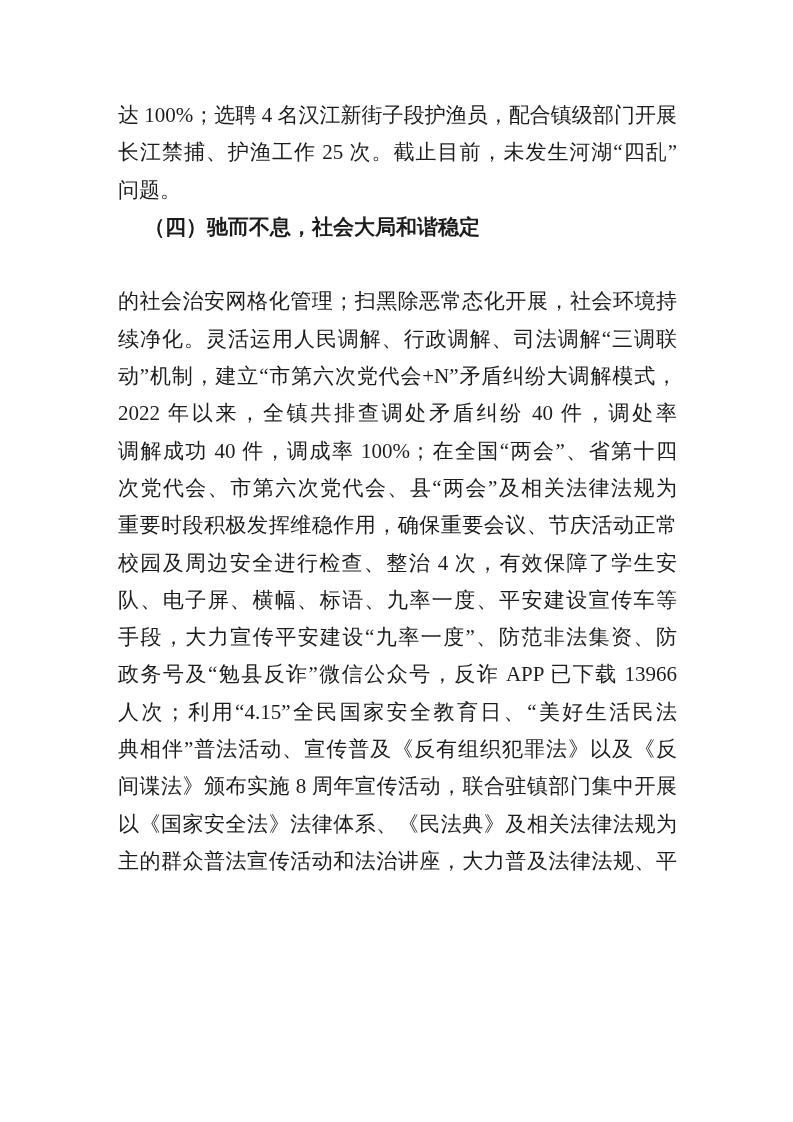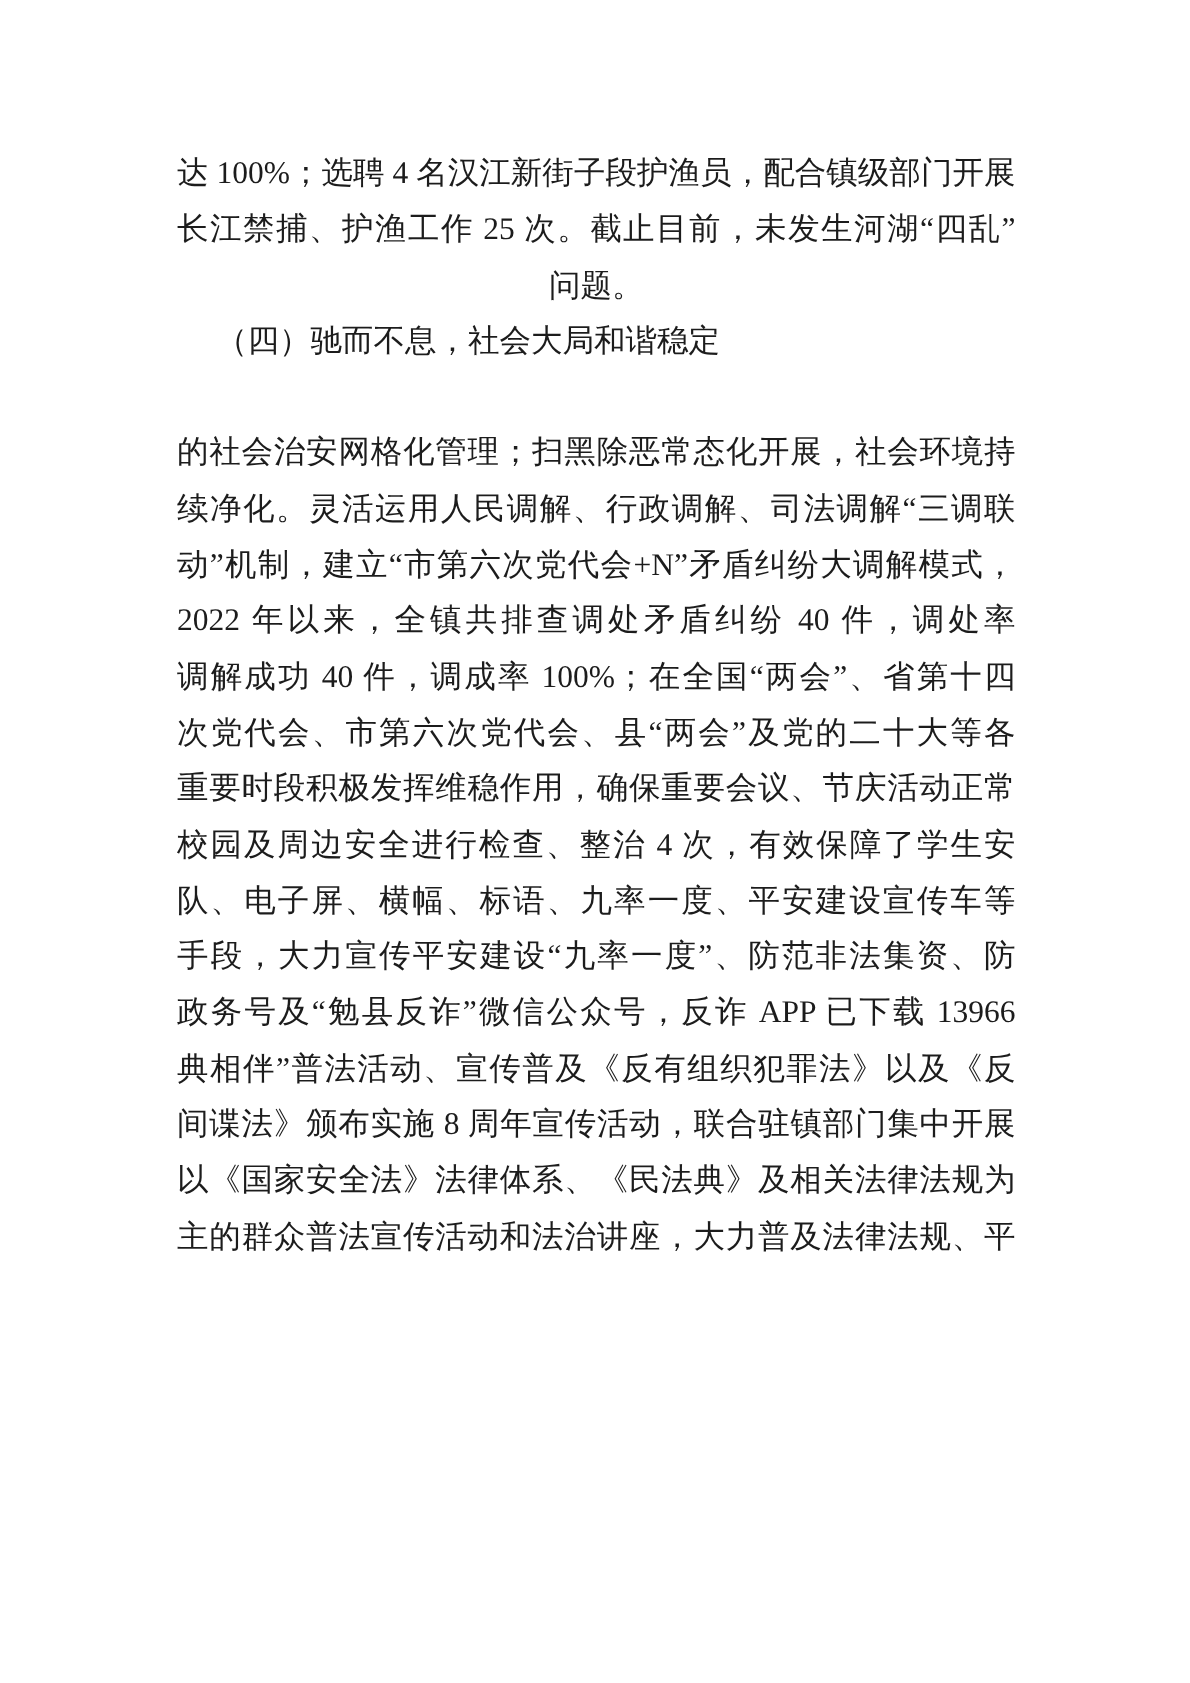--- a/index.html
+++ b/index.html
@@ -27,27 +27,27 @@
     line-height: 37.3px;
     height: 37.3px;
     white-space: pre-wrap;
     overflow: hidden;
   }
   .justify {
     text-align: justify;
     text-align-last: justify;
   }
   .para-end {
-    text-align: center;
+    text-align: left;
   }
   .indent {
     padding-left: 26px;
   }
   .heading {
-    font-weight: 400;
+    font-weight: 700;
     text-align: left;
   }
 </style>
 </head>
 <body>
 
 <div class="page">
   <div class="content">
 
     <div class="line justify">达 100%；选聘 4 名汉江新街子段护渔员，配合镇级部门开展</div>
@@ -55,25 +55,26 @@
     <div class="line para-end">问题。</div>
     <div class="line heading indent">（四）驰而不息，社会大局和谐稳定</div>
     <div class="line justify indent">
       
     </div>
     <div class="line justify">的社会治安网格化管理；扫黑除恶常态化开展，社会环境持</div>
     <div class="line justify">续净化。灵活运用人民调解、行政调解、司法调解“三调联</div>
     <div class="line justify">动”机制，建立“市第六次党代会+N”矛盾纠纷大调解模式，</div>
     <div class="line justify">2022 年以来，全镇共排查调处矛盾纠纷 40 件，调处率 100%，</div>
     <div class="line justify">调解成功 40 件，调成率 100%；在全国“两会”、省第十四</div>
-    <div class="line justify">次党代会、市第六次党代会、县“两会”及党的二十大等各</div>
+    <div class="line justify">次党代会、市第六次党代会、县“两会”及相关法律法规为</div>
     <div class="line justify">重要时段积极发挥维稳作用，确保重要会议、节庆活动正常</div>
     <div class="line justify">校园及周边安全进行检查、整治 4 次，有效保障了学生安全。</div>
     <div class="line justify">队、电子屏、横幅、标语、九率一度、平安建设宣传车等</div>
     <div class="line justify">手段，大力宣传平安建设“九率一度”、防范非法集资、防</div>
     <div class="line justify">政务号及“勉县反诈”微信公众号，反诈 APP 已下载 13966</div>
+    <div class="line justify">人次；利用“4.15”全民国家安全教育日、“美好生活民法</div>
     <div class="line justify">典相伴”普法活动、宣传普及《反有组织犯罪法》以及《反</div>
     <div class="line justify">间谍法》颁布实施 8 周年宣传活动，联合驻镇部门集中开展</div>
     <div class="line justify">以《国家安全法》法律体系、《民法典》及相关法律法规为</div>
     <div class="line justify">主的群众普法宣传活动和法治讲座，大力普及法律法规、平</div>
 
   </div>
 </div>
 
 </body></html>

